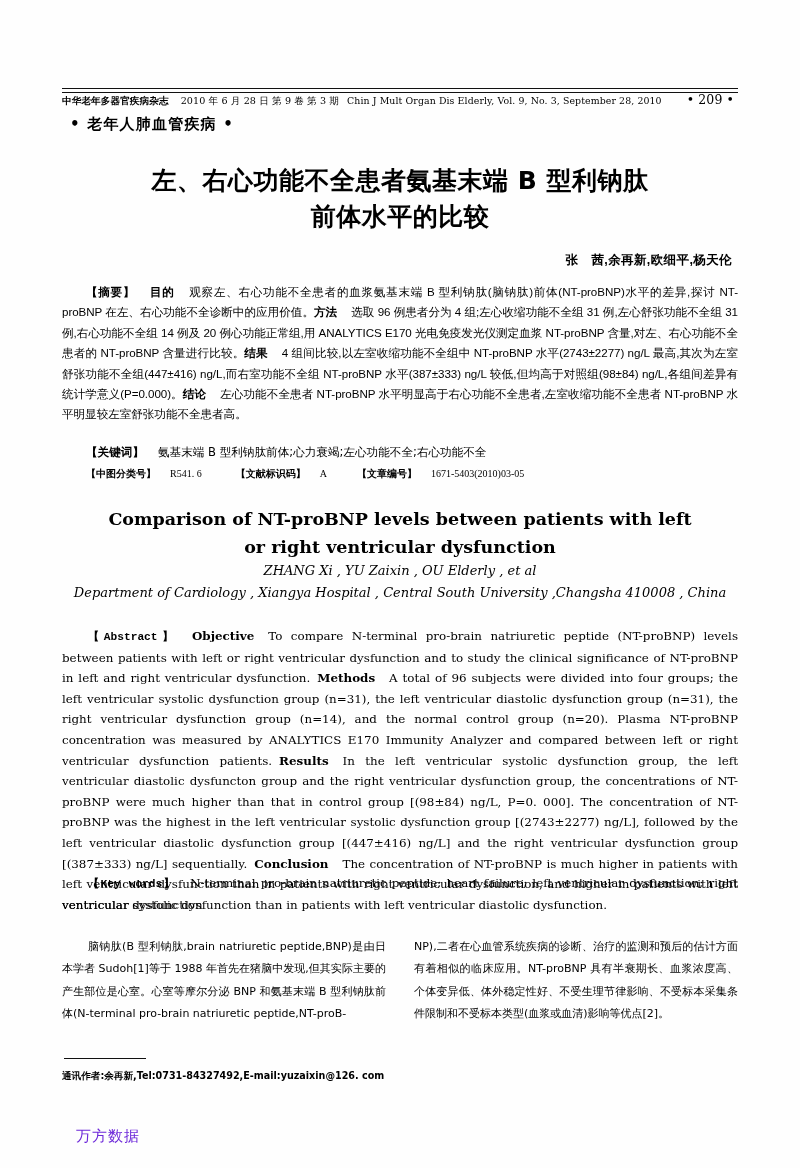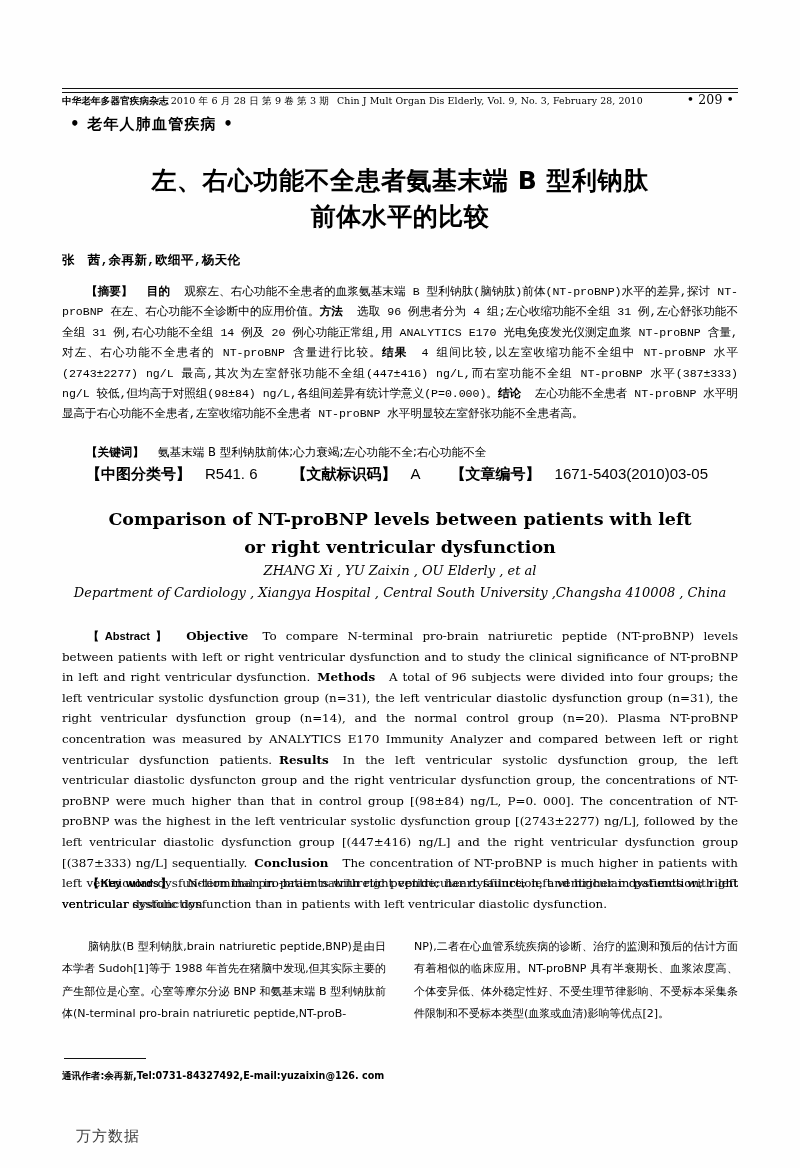--- a/index.html
+++ b/index.html
@@ -38,21 +38,21 @@
     white-space: nowrap;
   }
   .runhead-left {
     font-family: "DejaVu Sans", "Liberation Sans", sans-serif;
     font-size: 9.6px;
     font-weight: 700;
   }
   .runhead-mid {
     font-family: "DejaVu Serif", "Liberation Serif", serif;
     font-size: 9.6px;
-    margin-left: 2px;
+    margin-left: 12px;
   }
   .runhead-en {
     font-family: "DejaVu Serif", "Liberation Serif", serif;
     font-size: 9.4px;
     margin-left: 8px;
   }
   .runhead-right {
     font-size: 12.5px;
     font-family: "DejaVu Serif", "Liberation Serif", serif;
     margin-right: 4px;
@@ -90,37 +90,37 @@
     font-size: 25px;
     font-weight: 700;
     line-height: 36px;
     letter-spacing: 0.5px;
   }
   .cn-title .l2 { display: block; }
 
   
   .cn-authors {
     position: absolute;
-    left: 62px;
+    left: 56px;
     top: 252px;
     width: 676px;
-    text-align: left;
-    font-family: Liberation Mono, monospace;
+    text-align: right;
+    font-family: Liberation Sans, sans-serif;
     font-size: 12.5px;
     font-weight: 700;
     letter-spacing: 0.4px;
   }
 
   
   .cn-abstract {
     position: absolute;
     left: 62px;
     top: 282px;
     width: 676px;
-    font-family: Liberation Mono, monospace;
+    font-family: Liberation Sans, sans-serif;
     font-size: 11.6px;
     line-height: 20.4px;
     text-align: justify;
     text-justify: inter-ideograph;
     letter-spacing: -0.05px;
   }
   .cn-abstract .ind { text-indent: 24px; display: block; }
   .bk { font-weight: 700; }
 
   .cn-keywords {
@@ -131,22 +131,22 @@
     font-family: "DejaVu Sans", "Liberation Sans", sans-serif;
     font-size: 11.6px;
     line-height: 21px;
   }
   .cn-keywords .row { text-indent: 24px; }
   .cn-class {
     position: absolute;
     left: 62px;
     top: 463px;
     width: 676px;
-    font-family: Liberation Sans, sans-serif;
-    font-size: 15px;
+    font-family: Liberation Serif, serif;
+    font-size: 10px;
     line-height: 21px;
     text-indent: 24px;
     white-space: nowrap;
   }
   .cn-class .gap { display: inline-block; width: 34px; }
   .cn-class .gap2 { display: inline-block; width: 30px; }
   .sp6 { display: inline-block; width: 7px; }
   .sp12 { display: inline-block; width: 14px; }
 
   
@@ -187,21 +187,21 @@
     position: absolute;
     left: 62px;
     top: 626px;
     width: 676px;
     font-family: "DejaVu Serif", "Liberation Serif", serif;
     font-size: 11.9px;
     line-height: 20.6px;
     text-align: justify;
   }
   .en-abstract p { margin: 0; text-indent: 26px; }
-  .sbk { font-weight: 700; font-family: Liberation Sans, sans-serif; font-size: 11.2px; margin-top: 8px; }
+  .sbk { font-weight: 700; font-family: Liberation Mono, monospace; font-size: 11.2px; margin-top: 8px; }
   .lbl { font-weight: 700; }
 
   .en-keywords {
     position: absolute;
     left: 62px;
     top: 873px;
     width: 676px;
     font-family: "DejaVu Serif", "Liberation Serif", serif;
     font-size: 11.9px;
     line-height: 20.6px;
@@ -248,33 +248,33 @@
     font-weight: 700;
   }
   .footnote .fn-line { white-space: nowrap; }
 
   .watermark {
     position: absolute;
     left: 76px;
     top: 1127px;
     font-family: "DejaVu Sans", "Liberation Sans", sans-serif;
     font-size: 15px;
-    color: #404040;
+    color: #6d28d9;
     letter-spacing: 1px;
     text-align: right;
   }
 </style>
 </head>
 <body>
 
 <div class="page">
 
   <div class="runhead">
     <div>
-      <span class="runhead-left">中华老年多器官疾病杂志</span><span class="runhead-mid">2010 年 6 月 28 日 第 9 卷 第 3 期</span><span class="runhead-en">Chin J Mult Organ Dis Elderly, Vol. 9, No. 3, February 28, 2010</span>
+      <span class="runhead-left">中华老年多器官疾病杂志</span><span class="runhead-mid">2010 年 6 月 28 日 第 9 卷 第 3 期</span><span class="runhead-en">Chin J Mult Organ Dis Elderly, Vol. 9, No. 3, September 28, 2010</span>
     </div>
     <div class="runhead-right">• 209 •</div>
   </div>
   <div class="rule-double"></div>
 
   <div class="colhead">• 老年人肺血管疾病 •</div>
 
   <div class="cn-title">
     <span class="l1">左、右心功能不全患者氨基末端 B 型利钠肽</span>
     <span class="l2">前体水平的比较</span>

